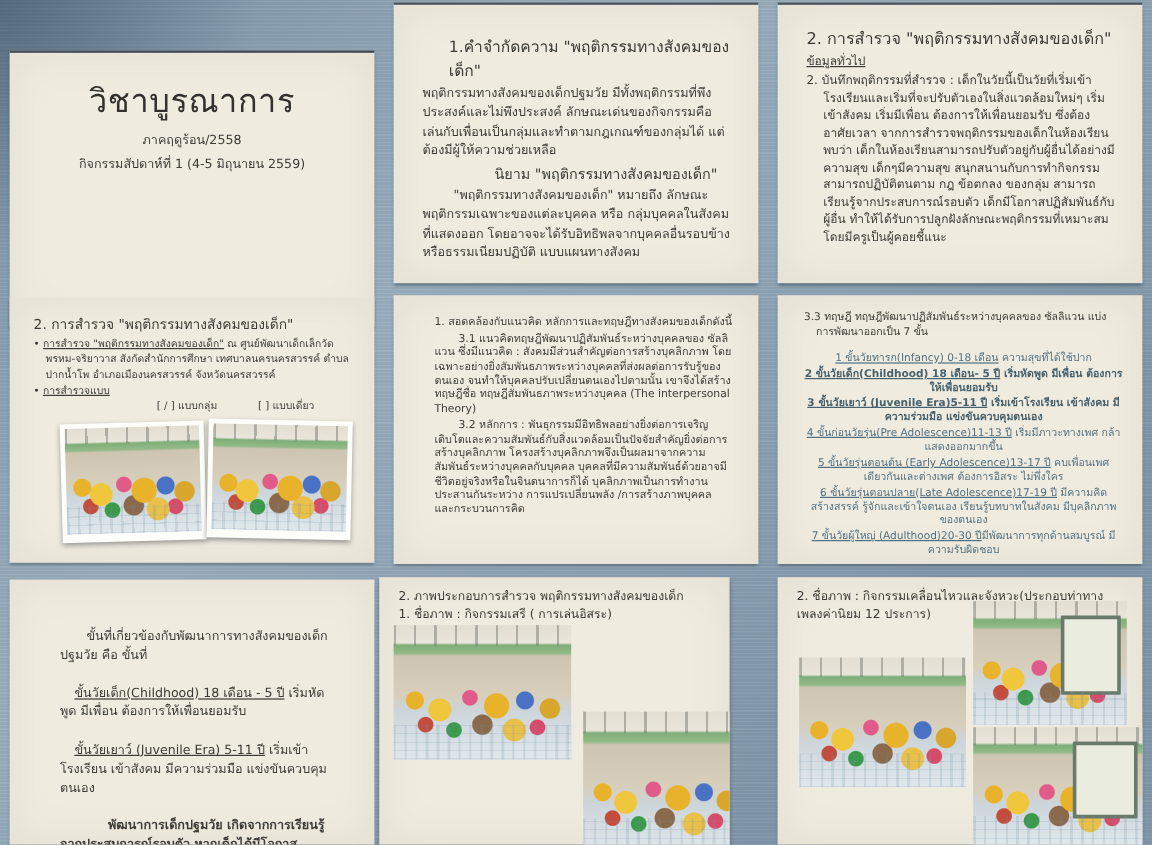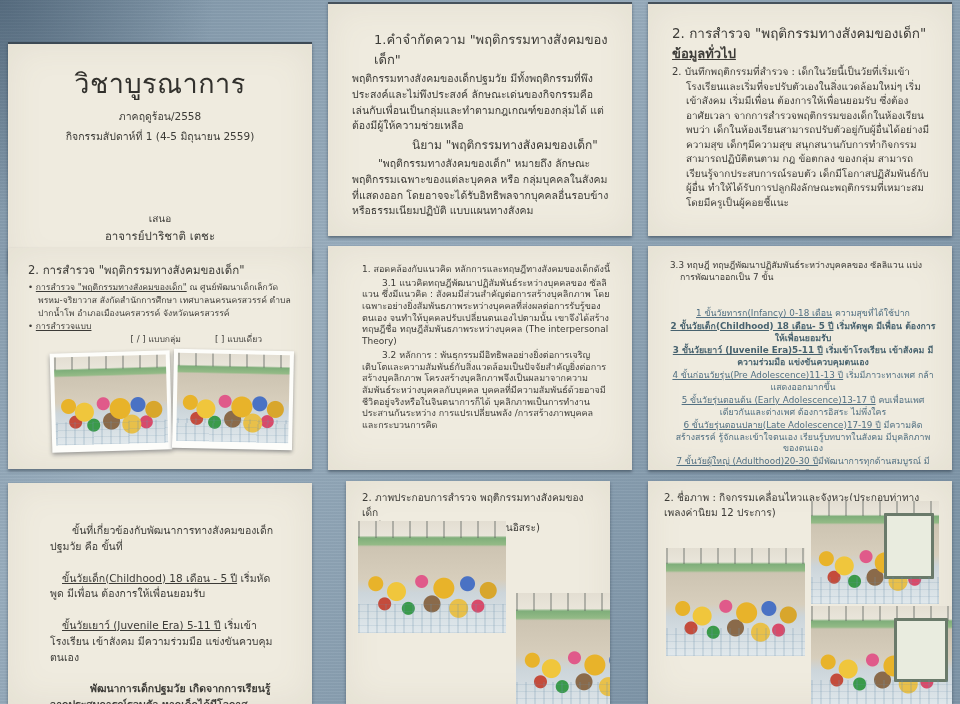--- a/index.html
+++ b/index.html
@@ -21,21 +21,21 @@
     box-shadow:0 2px 3px rgba(25,35,48,.45), inset 0 0 36px rgba(125,115,90,.10);
     overflow:hidden;
   }
   .s1{left:8px;  top:10px;  width:304px;height:228px;border-top:2px solid #3d4a55;margin-top:32px;}
   .s2{left:328px;top:2px;   width:304px;height:232px;border-top:2px solid #46525c;}
   .s3{left:648px;top:2px;   width:304px;height:232px;border-top:2px solid #46525c;}
   .s4{left:8px;  top:248px; width:304px;height:221px;}
   .s5{left:328px;top:246px; width:304px;height:224px;}
   .s6{left:648px;top:246px; width:304px;height:224px;}
   .s7{left:8px;  top:483px; width:304px;height:221px;}
-  .s8{left:346px;top:481px; width:264px;height:223px;}
+  .s8{left:316px;top:481px; width:292px;height:223px;}
   .s9{left:648px;top:481px; width:304px;height:223px;}
 
   .ctr{text-align:center;}
   .u{text-decoration:underline;}
   .hang{padding-left:13px;text-indent:-13px;}
 
   
   .s1 .t-title{font-size:27px;letter-spacing:.5px;margin-top:18px;color:#32312d;}
   .s1 .t-sub{font-size:10.5px;margin-top:3px;}
   .s1 .t-cred{font-size:10px;margin-top:2px;}
@@ -44,42 +44,42 @@
 
   
   .s2 .inner{padding:26px 22px 0 24px;font-size:10.5px;line-height:1.5;}
   .s2 .head{font-size:13px;padding-left:22px;margin-bottom:2px;}
   .s2 .niyam{padding-left:60px;font-size:12px;margin:2px 0;}
   .s2 .p2{text-indent:26px;}
 
   
   .s3 .inner{padding:20px 20px 0 24px;font-size:10px;line-height:1.45;}
   .s3 .head{font-size:13.5px;margin-bottom:1px;}
-  .s3 .sub{font-size:13px;margin-bottom:2px;font-weight:bold;}
+  .s3 .sub{font-size:10px;margin-bottom:2px;}
   .s3 .hang{padding-left:14px;text-indent:-14px;margin-bottom:1px;}
 
   
   .s4 .inner{padding:14px 16px 0 20px;font-size:8.6px;line-height:1.5;}
   .s4 .head{font-size:11.5px;margin-bottom:2px;}
   .s4 .bullet{padding-left:10px;text-indent:-10px;}
   .s4 .chk{padding-left:18px;text-align:right;}
   .s4 .chk span{margin-right:34px;}
   .polaroid{position:absolute;background:#fdfdfa;padding:4px 4px 7px 4px;
     box-shadow:0 2px 4px rgba(40,45,55,.45);}
   .pol1{left:43px;top:104px;transform:rotate(-1.6deg);}
   .pol2{left:165px;top:102px;transform:rotate(1.2deg);}
 
   
   .s5 .inner{padding:18px 20px 0 34px;font-size:9px;line-height:1.3;}
   .s5 .hang{padding-left:12px;text-indent:-12px;margin-bottom:2px;}
   .s5 p{margin:0 0 2px 0;text-indent:20px;}
 
   
   .s6 .inner{padding:14px 16px 0 22px;font-size:8.8px;line-height:1.35;}
-  .s6 .head{color:#3c3b37;margin-bottom:24px;padding-left:10px;text-indent:-10px;}
+  .s6 .head{color:#3c3b37;margin-bottom:10px;padding-left:10px;text-indent:-10px;}
   .stage{color:#527082;margin-bottom:1px;text-align:center;}
   .stage.bd{font-weight:bold;color:#47626e;}
 
   
   .s7 .inner{padding:24px 22px 0 26px;font-size:10.5px;line-height:1.5;}
   .s7 p{margin:16px;}
   .s7 .ind1{text-indent:22px;}
   .s7 .ind2{text-indent:12px;}
   .s7 .concl{margin-top:14px;text-indent:40px;font-weight:bold;}
 
@@ -129,27 +129,20 @@
 </style>
 </head>
 <body>
 
 <div class="board"></div>
 
 <div class="slide s1">
   <div class="ctr t-title">วิชาบูรณาการ</div>
   <div class="ctr t-sub">ภาคฤดูร้อน/2558</div>
   <div class="ctr t-sub">กิจกรรมสัปดาห์ที่ 1 (4-5 มิถุนายน  2559)</div>
-  <div class="credits">
-    <div class="ctr t-cred">เสนอ</div>
-    <div class="ctr t-cred2">อาจารย์ปาริชาติ  เตชะ</div>
-    <div class="ctr t-cred">จัดทำโดย</div>
-    <div class="ctr t-cred2">นางสาวฐิติมา คงหุ่น</div>
-
-  </div>
 </div>
 
 <div class="slide s2">
   <div class="inner">
     <div class="head">1.คำจำกัดความ "พฤติกรรมทางสังคมของเด็ก"</div>
     <div>พฤติกรรมทางสังคมของเด็กปฐมวัย  มีทั้งพฤติกรรมที่พึงประสงค์และไม่พึงประสงค์  ลักษณะเด่นของกิจกรรมคือเล่นกับเพื่อนเป็นกลุ่มและทำตามกฎเกณฑ์ของกลุ่มได้ แต่ต้องมีผู้ให้ความช่วยเหลือ</div>
     <div class="niyam">นิยาม "พฤติกรรมทางสังคมของเด็ก"</div>
     <div class="p2">"พฤติกรรมทางสังคมของเด็ก" หมายถึง ลักษณะพฤติกรรมเฉพาะของแต่ละบุคคล หรือ กลุ่มบุคคลในสังคมที่แสดงออก โดยอาจจะได้รับอิทธิพลจากบุคคลอื่นรอบข้าง หรือธรรมเนียมปฏิบัติ แบบแผนทางสังคม</div>
   </div>
 </div>

